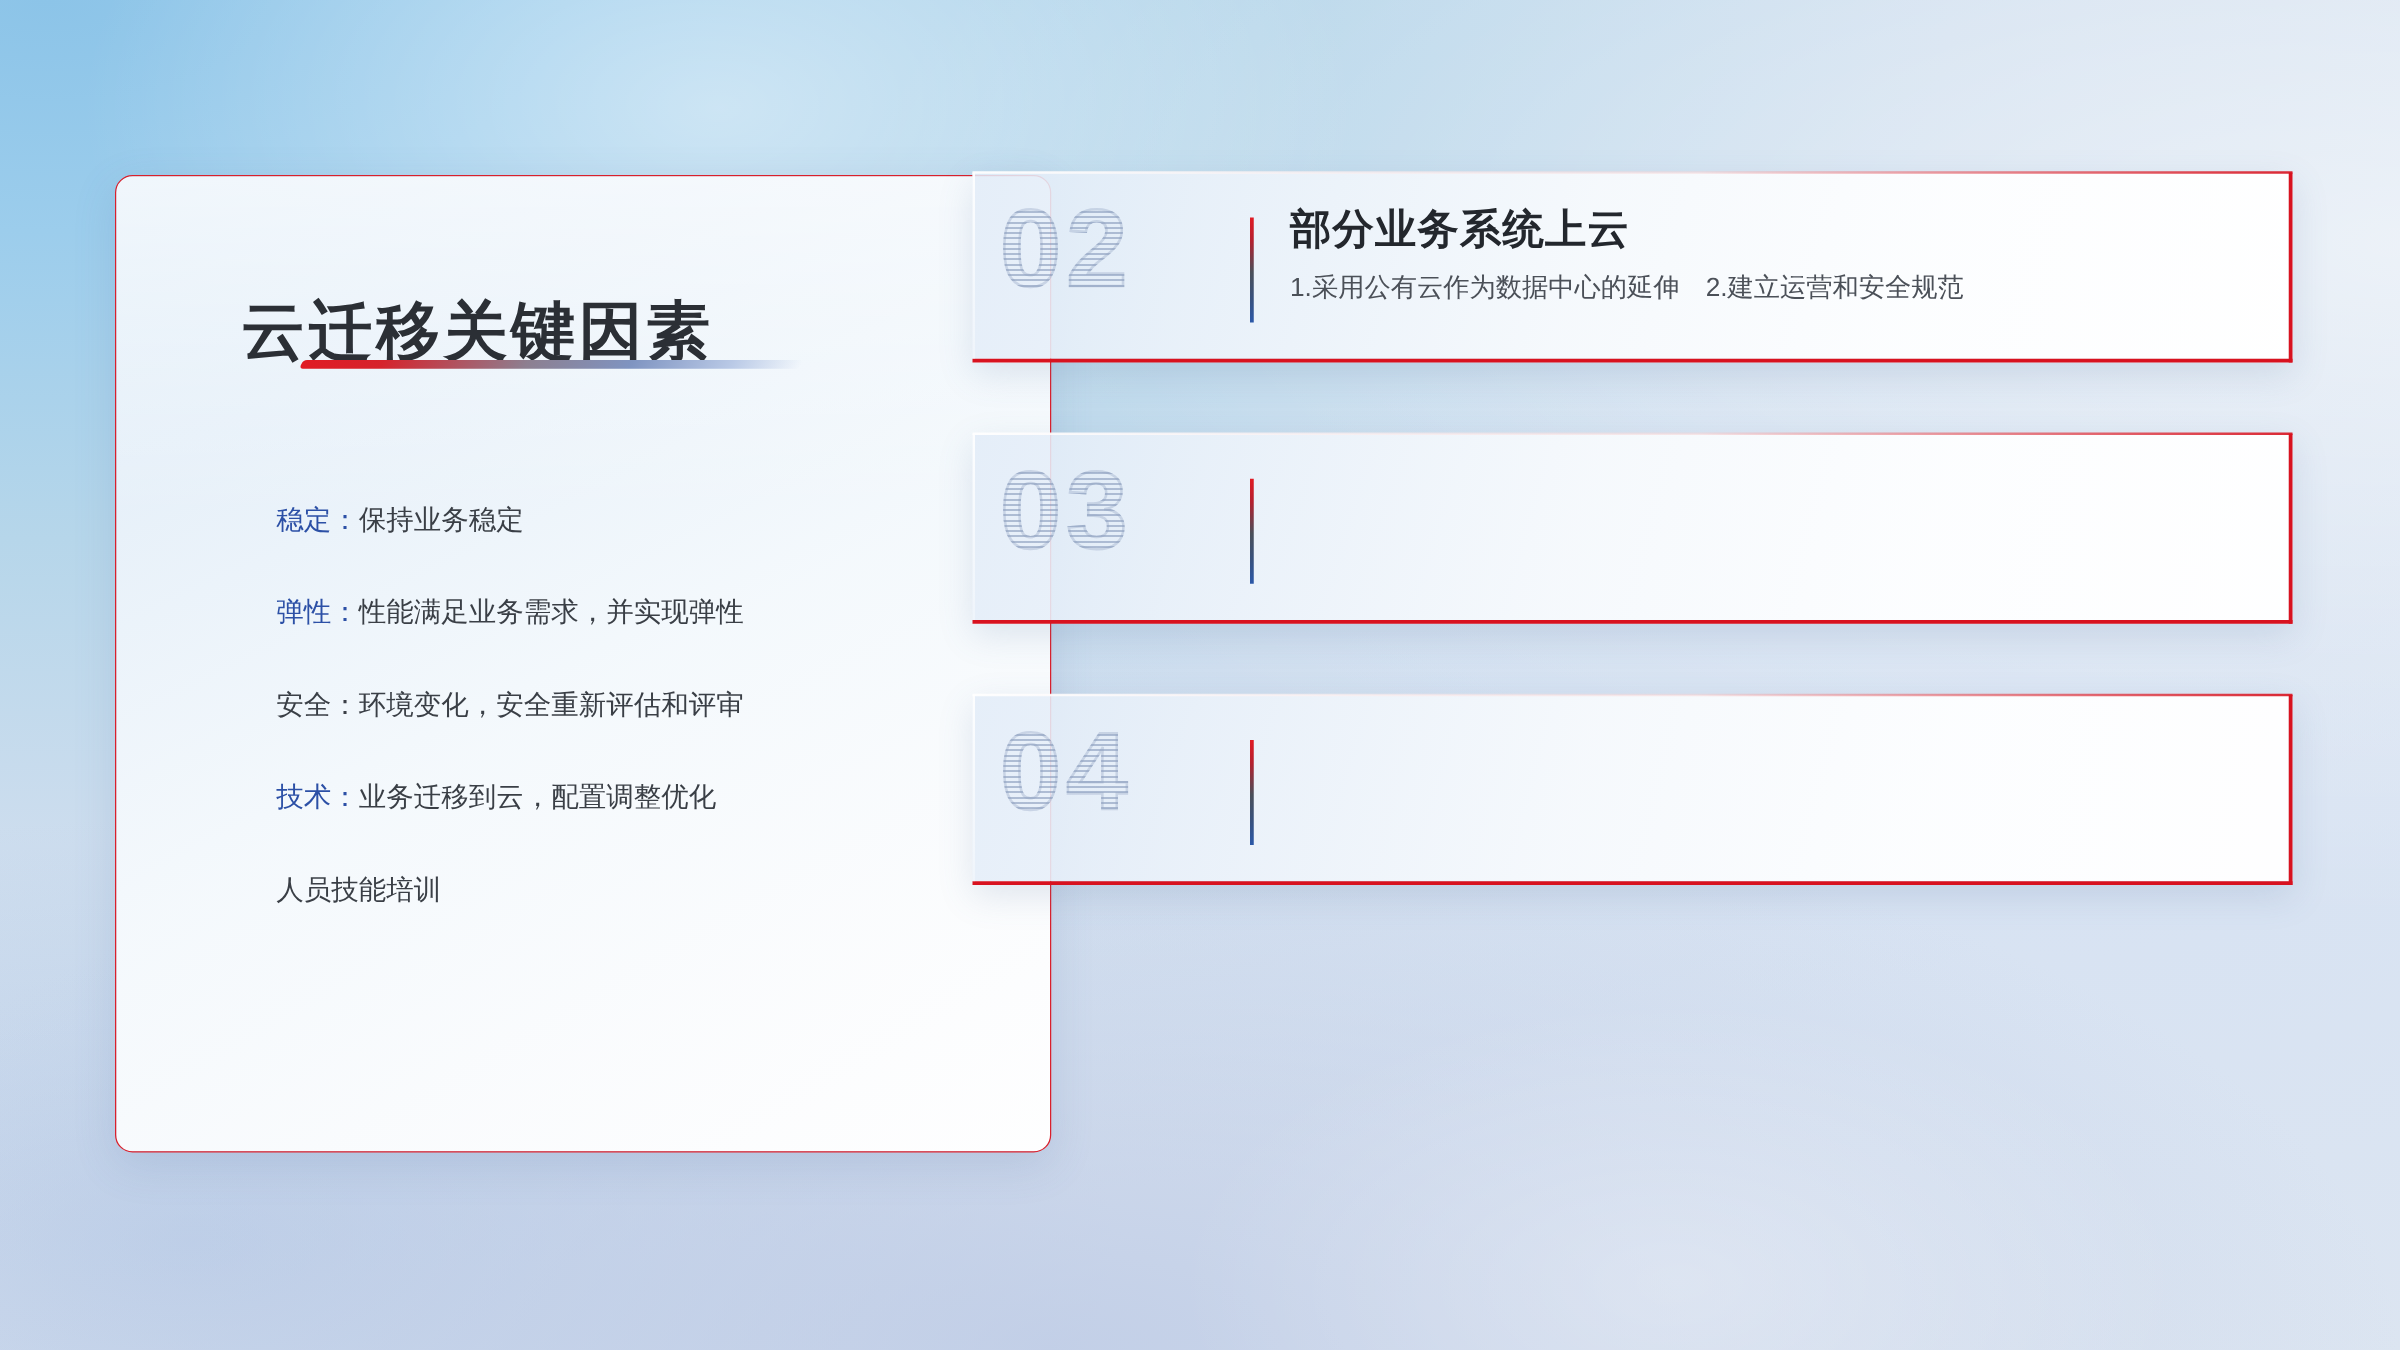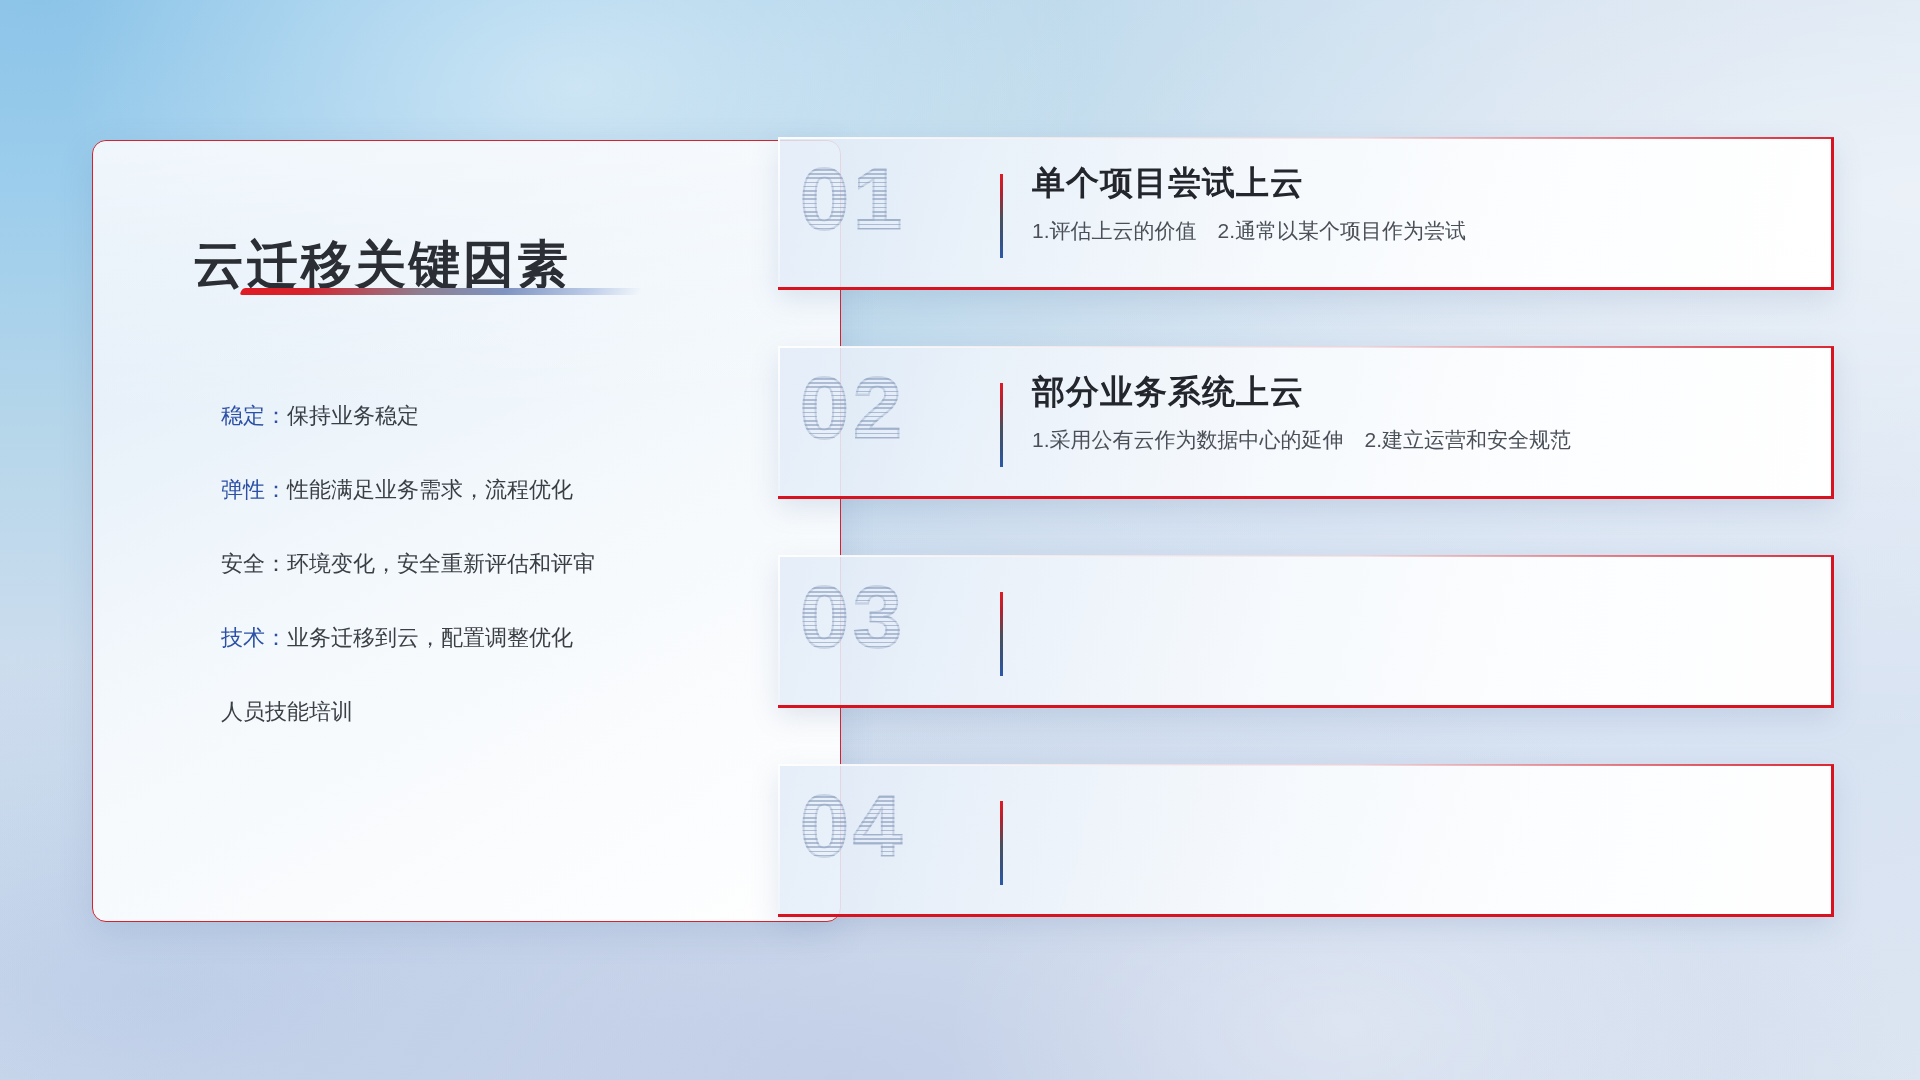--- a/index.html
+++ b/index.html
@@ -132,36 +132,28 @@
 <div id="bg-base"></div>
 <div id="bg-wash-right"></div>
 <div id="bg-wash-bottom"></div>
 <div id="bg-glow"></div>
 
 <section id="left-panel">
   <h1 id="panel-title">云迁移关键因素</h1>
   <div id="panel-rule"></div>
   <div id="factor-list">
       <div class="factor-row"><span class="factor-key accent">稳定：</span><span class="factor-val">保持业务稳定</span></div>
-      <div class="factor-row"><span class="factor-key accent">弹性：</span><span class="factor-val">性能满足业务需求，流程优化</span></div>
+      <div class="factor-row"><span class="factor-key accent">弹性：</span><span class="factor-val">性能满足业务需求，并实现弹性</span></div>
       <div class="factor-row"><span class="factor-key plain">安全：</span><span class="factor-val">环境变化，安全重新评估和评审</span></div>
       <div class="factor-row"><span class="factor-key accent">技术：</span><span class="factor-val">业务迁移到云，配置调整优化</span></div>
       <div class="factor-row"><span class="factor-key plain"></span><span class="factor-val">人员技能培训</span></div>
     </div>
 </section>
 
 <section id="cards">
-    <article class="card">
-      <div class="card-number">01</div>
-      <div class="card-bar"></div>
-      <div class="card-text">
-        <div class="card-title">单个项目尝试上云</div>
-        <div class="card-sub">1.评估上云的价值　2.通常以某个项目作为尝试</div>
-      </div>
-    </article>
     <article class="card">
       <div class="card-number">02</div>
       <div class="card-bar"></div>
       <div class="card-text">
         <div class="card-title">部分业务系统上云</div>
         <div class="card-sub">1.采用公有云作为数据中心的延伸　2.建立运营和安全规范</div>
       </div>
     </article>
     <article class="card">
       <div class="card-number">03</div>

